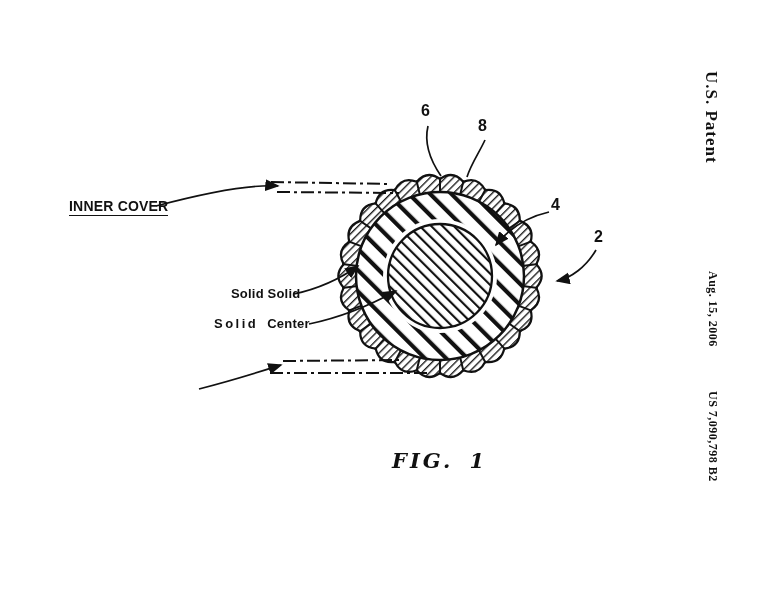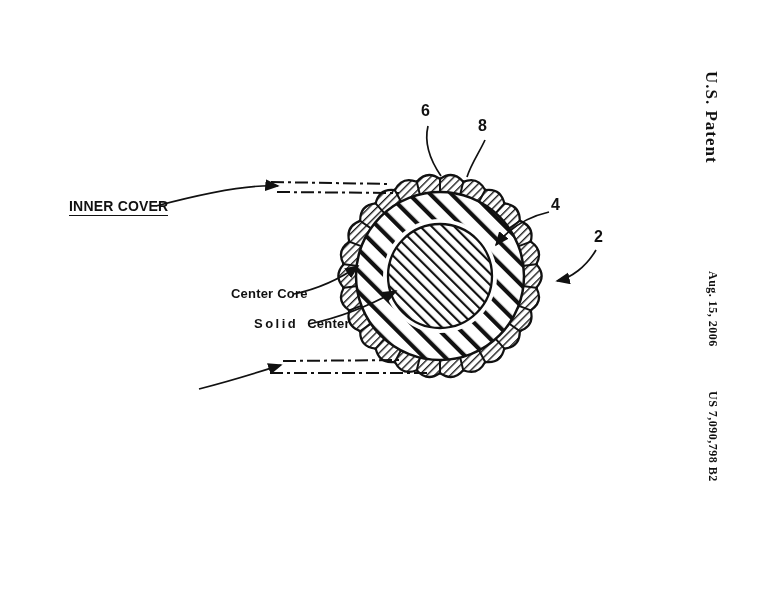--- a/index.html
+++ b/index.html
@@ -113,28 +113,29 @@
       <path d="M294,294 C 322,288 344,276 358,266" marker-end="url(#arr)"></path>
       <path d="M309,324 C 348,316 376,302 396,291" marker-end="url(#arr)"></path>
       <path d="M428,126 C 424,143 430,160 441,176"></path>
       <path d="M485,140 C 479,153 471,164 467,177"></path>
       <path d="M549,212 C 523,218 507,231 496,245" marker-end="url(#arr)"></path>
       <path d="M596,250 C 586,267 571,278 557,281" marker-end="url(#arr)"></path>
     </g>
   </svg>
 
   <div class="fig-label underlined" style="left:69px; top:198px;">INNER COVER</div>
-  <div class="fig-label small-label" style="left:231px; top:286px;">Center Core</div>
-  <div class="fig-label small-label" style="left:214px; top:316px;margin-left:40px;">
+  <div class="fig-label small-label" style="left:231px; top:286px;">Solid Solid</div>
+  <div class="fig-label small-label" style="left:214px; top:316px;">
     <span class="spaced">Solid</span><span>Center</span>
   </div>
 
   <div class="numeral" style="left:421px; top:102px;">6</div>
   <div class="numeral" style="left:478px; top:117px;">8</div>
   <div class="numeral" style="left:551px; top:196px;">4</div>
   <div class="numeral" style="left:594px; top:228px;">2</div>
 
+  <div class="fig-caption">FIG. 1</div>
 
   <div class="side-text side-title">U.S. Patent</div>
   <div class="side-text side-date">Aug. 15, 2006</div>
   <div class="side-text side-number">US 7,090,798 B2</div>
 
 </div>
 
 </body></html>

